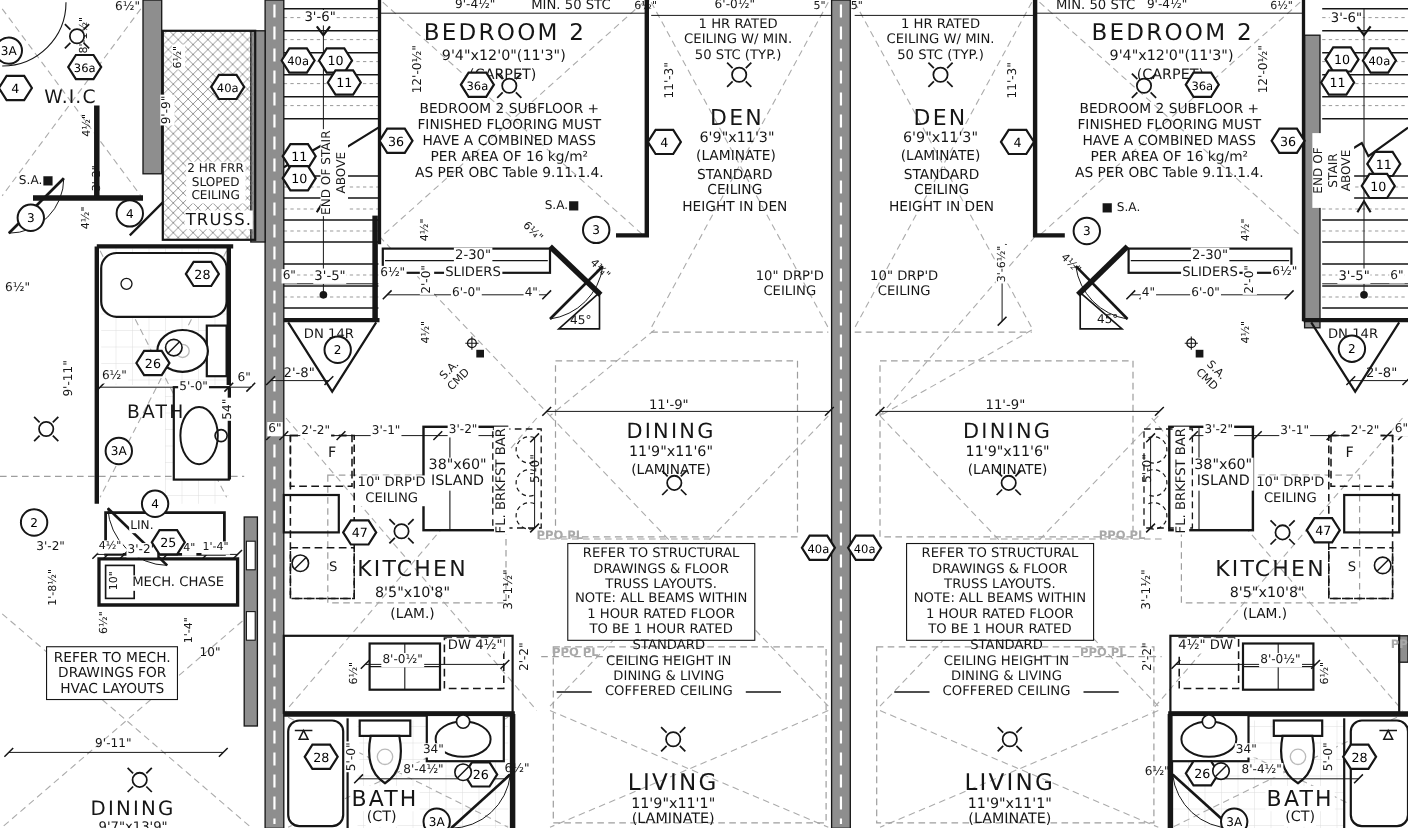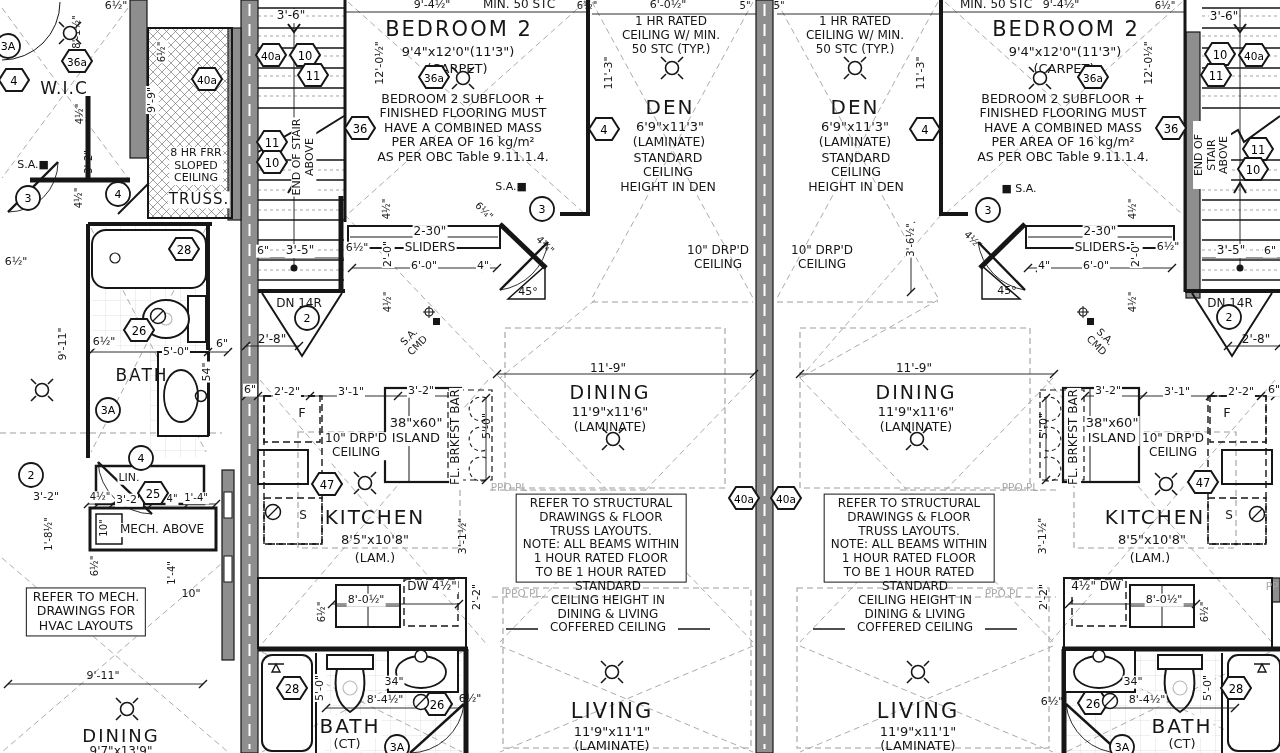--- a/index.html
+++ b/index.html
@@ -4,21 +4,21 @@
 <style>
   html,body{margin:0;padding:0;background:#fff;}
   #canvas{position:relative;width:1280px;height:753px;overflow:hidden;background:#fff;
           font-family:"DejaVu Sans",sans-serif;}
   #plan{position:absolute;left:0;top:0;}
   #labels,#markers{position:absolute;left:0;top:0;width:1280px;height:753px;pointer-events:none;}
   .lbl{position:absolute;white-space:pre-line;text-align:center;color:#161616;line-height:1.15;
        font-weight:500;}
   .lbl.bx{border:1.6px solid #161616;padding:2px 6px;background:#fff;}
   .lbl.bg{background:#fff;padding:0 1px;}
-  .lbl.gray{color:#a9a9a9;font-weight:400;}
+  .lbl.gray{color:#a9a9a9;font-weight:700;}
   .mk{position:absolute;transform:translate(-50%,-50%);}
 </style>
 </head>
 <body>
 
 <div id="canvas">
 
 <svg id="plan" width="1280" height="753" viewBox="0 0 1280 753">
   <defs>
     <pattern id="xh" width="9" height="9" patternUnits="userSpaceOnUse">
@@ -246,28 +246,28 @@
              M482,402 l8,-8 M482,484 l8,-8 M1042,402 l8,-8 M1042,484 l8,-8 M907,230 l8,-8 M907,296 l8,-8"></path>
   </g>
 
   <g stroke="#161616" stroke-width="1.4">
     <path d="M506,629 H538 M678,629 H710 M813,629 H845 M985,629 H1017"></path>
   </g>
 </svg>
 
 <div id="labels">
       <div class="lbl" style="left: 64px; top: 89px; font-size: 17px; letter-spacing: 1px; transform: translate(-50%, -50%);">W.I.C</div>
-      <div class="lbl bg" style="left: 196px; top: 166px; font-size: 11px; transform: translate(-50%, -50%);">8 HR FRR
+      <div class="lbl bg" style="left: 196px; top: 166px; font-size: 11px; transform: translate(-50%, -50%);">2 HR FRR
 SLOPED
 CEILING</div>
       <div class="lbl bg" style="left: 199px; top: 200px; font-size: 15px; letter-spacing: 1px; transform: translate(-50%, -50%);">TRUSS.</div>
       <div class="lbl" style="left: 142px; top: 376px; font-size: 17px; letter-spacing: 2px; transform: translate(-50%, -50%);">BATH</div>
       <div class="lbl bg" style="left: 129px; top: 478px; font-size: 11px; transform: translate(-50%, -50%);">LIN.</div>
-      <div class="lbl bg" style="left: 162px; top: 530px; font-size: 12px; transform: translate(-50%, -50%);">MECH. ABOVE</div>
-      <div class="lbl bx" style="left: 86px; top: 612px; font-size: 12.5px; transform: translate(-50%, -50%);">REFER TO MECH.
+      <div class="lbl bg" style="left: 162px; top: 530px; font-size: 12px; transform: translate(-50%, -50%);">MECH. CHASE</div>
+      <div class="lbl bx" style="left: 102px; top: 612px; font-size: 12.5px; transform: translate(-50%, -50%);">REFER TO MECH.
 DRAWINGS FOR
 HVAC LAYOUTS</div>
       <div class="lbl" style="left: 121px; top: 736px; font-size: 18px; letter-spacing: 2px; transform: translate(-50%, -50%);">DINING</div>
       <div class="lbl" style="left: 121px; top: 752px; font-size: 12px; transform: translate(-50%, -50%);">9'7"x13'9"</div>
       <div class="lbl" style="left: 103px; top: 676px; font-size: 11px; transform: translate(-50%, -50%);">9'-11"</div>
       <div class="lbl" style="left: 33px; top: 165px; font-size: 11px; transform: translate(-50%, -50%);">S.A.■</div>
       <div class="lbl" style="left: 16px; top: 262px; font-size: 11px; transform: translate(-50%, -50%);">6½"</div>
       <div class="lbl bg" style="left: 104px; top: 342px; font-size: 11px; transform: translate(-50%, -50%);">6½"</div>
       <div class="lbl bg" style="left: 176px; top: 352px; font-size: 11px; transform: translate(-50%, -50%);">5'-0"</div>
       <div class="lbl bg" style="left: 222px; top: 344px; font-size: 11px; transform: translate(-50%, -50%);">6"</div>

